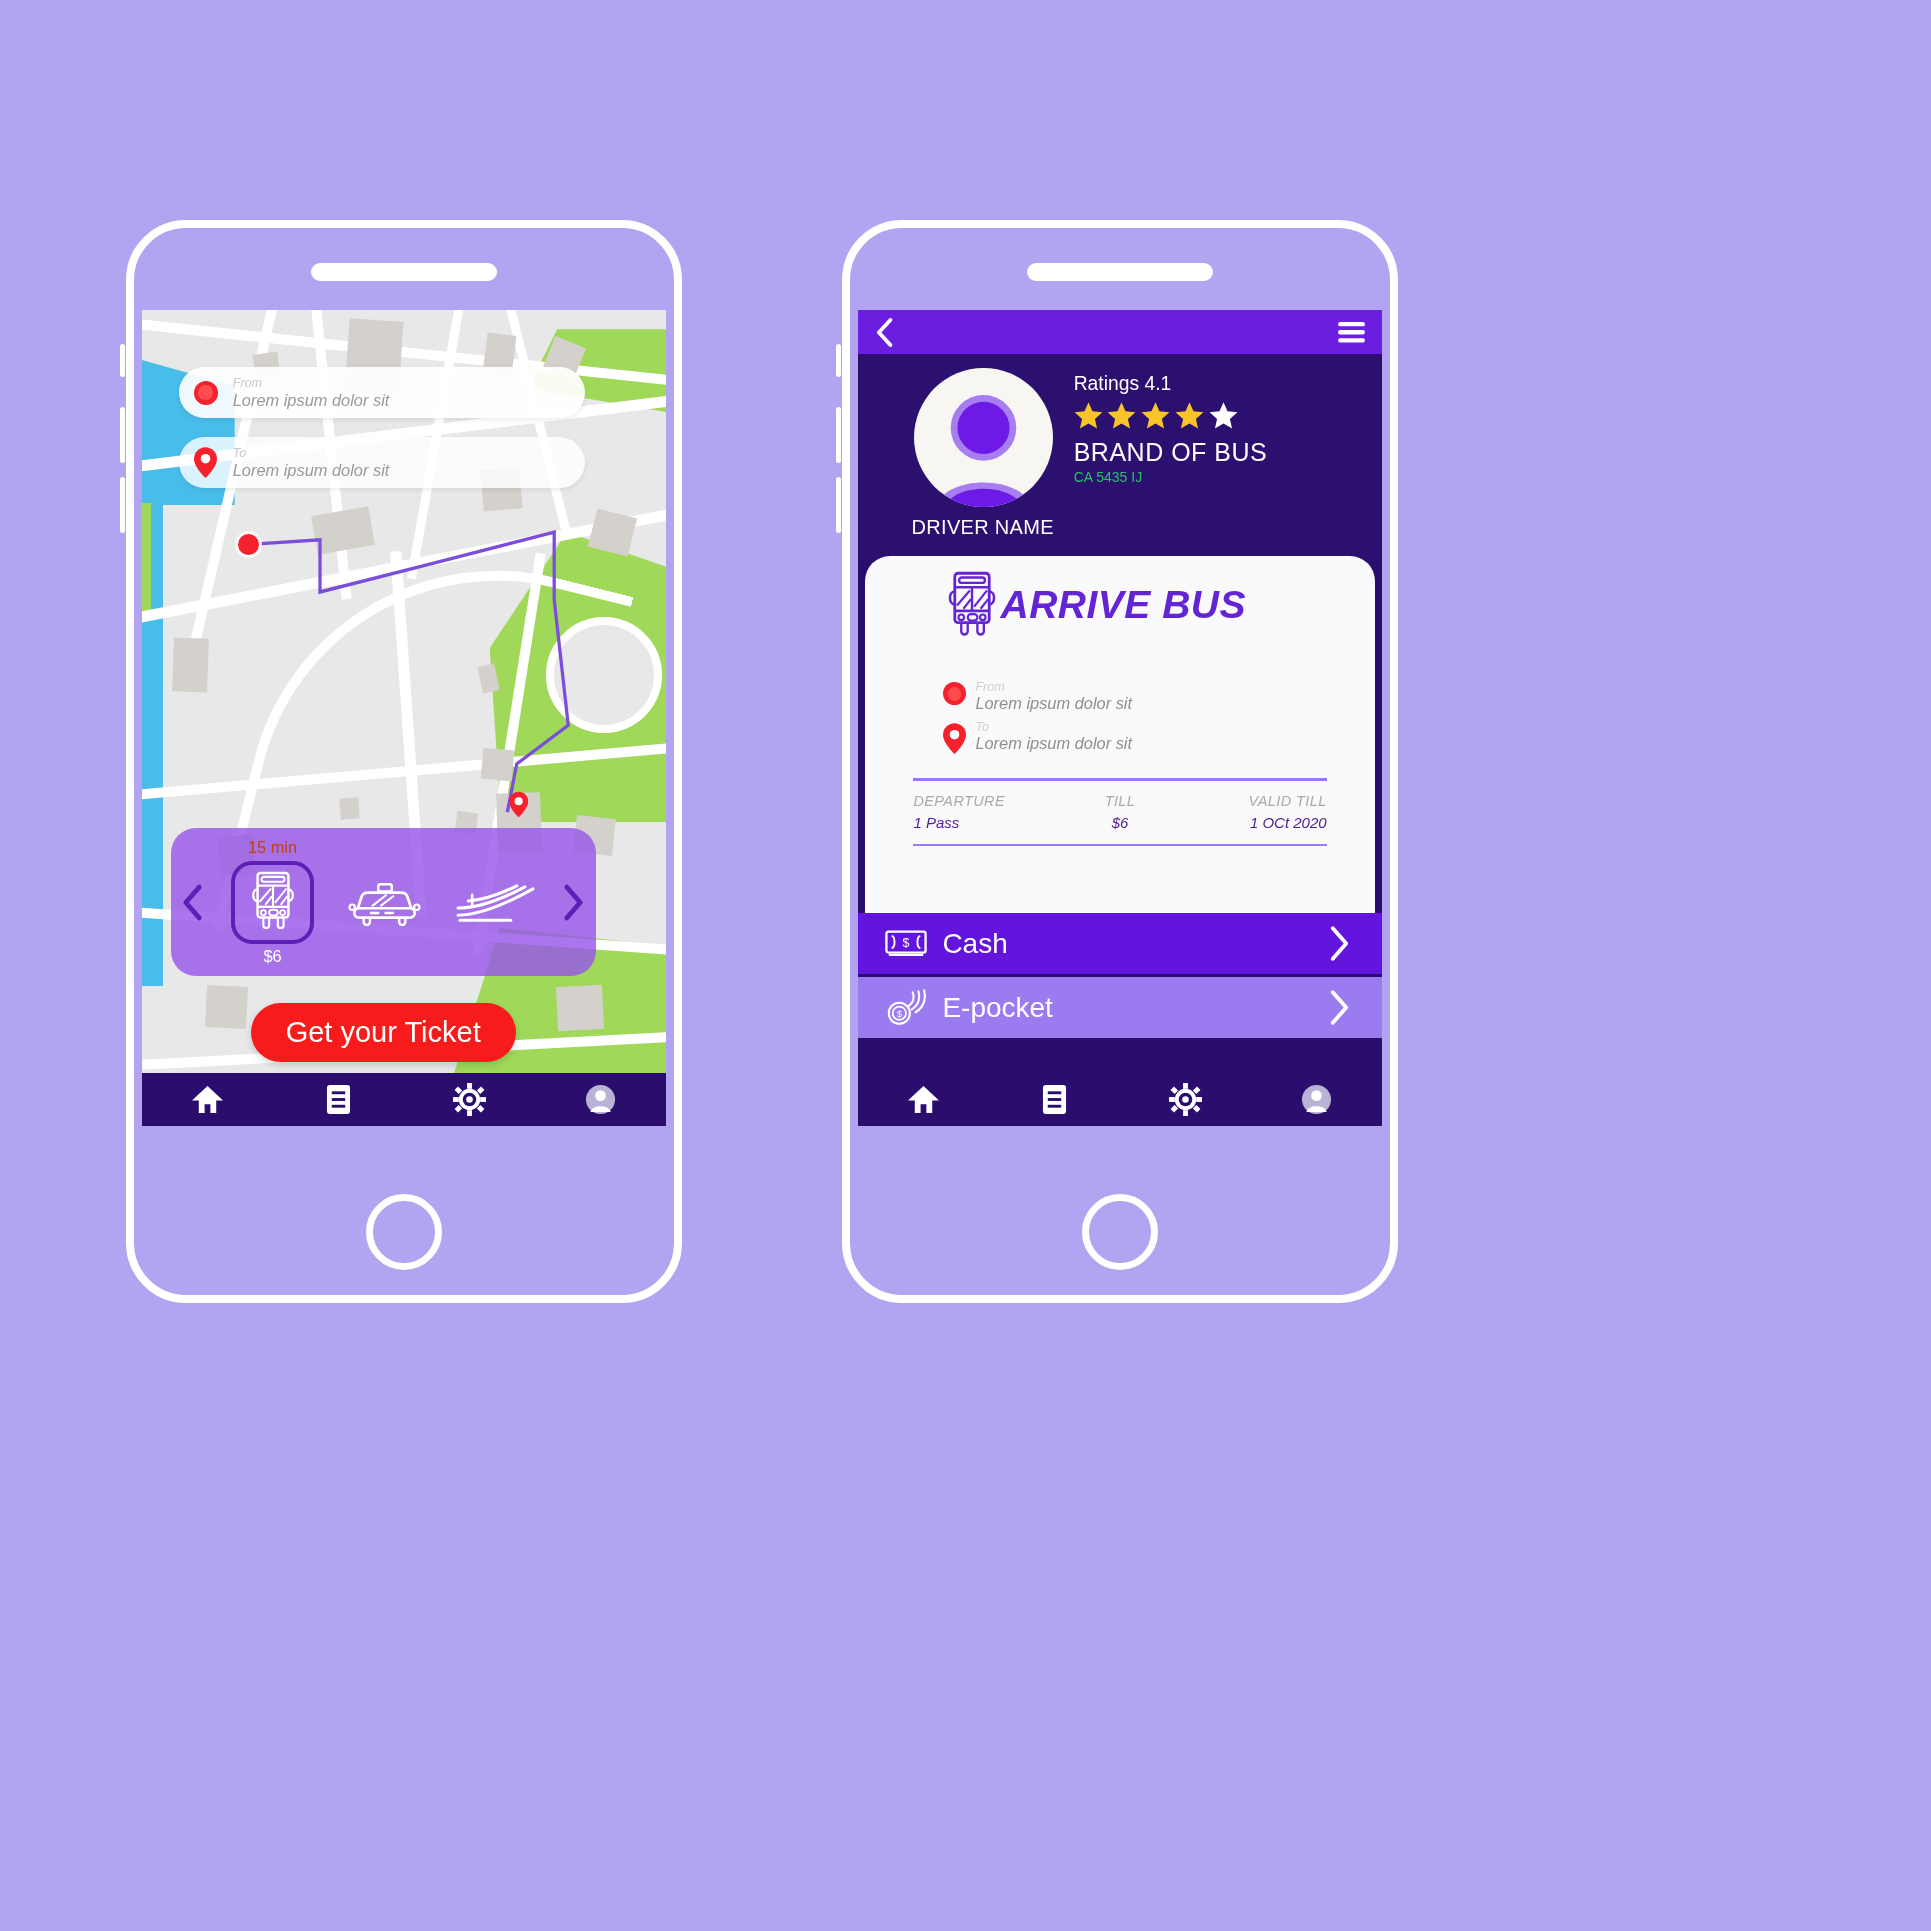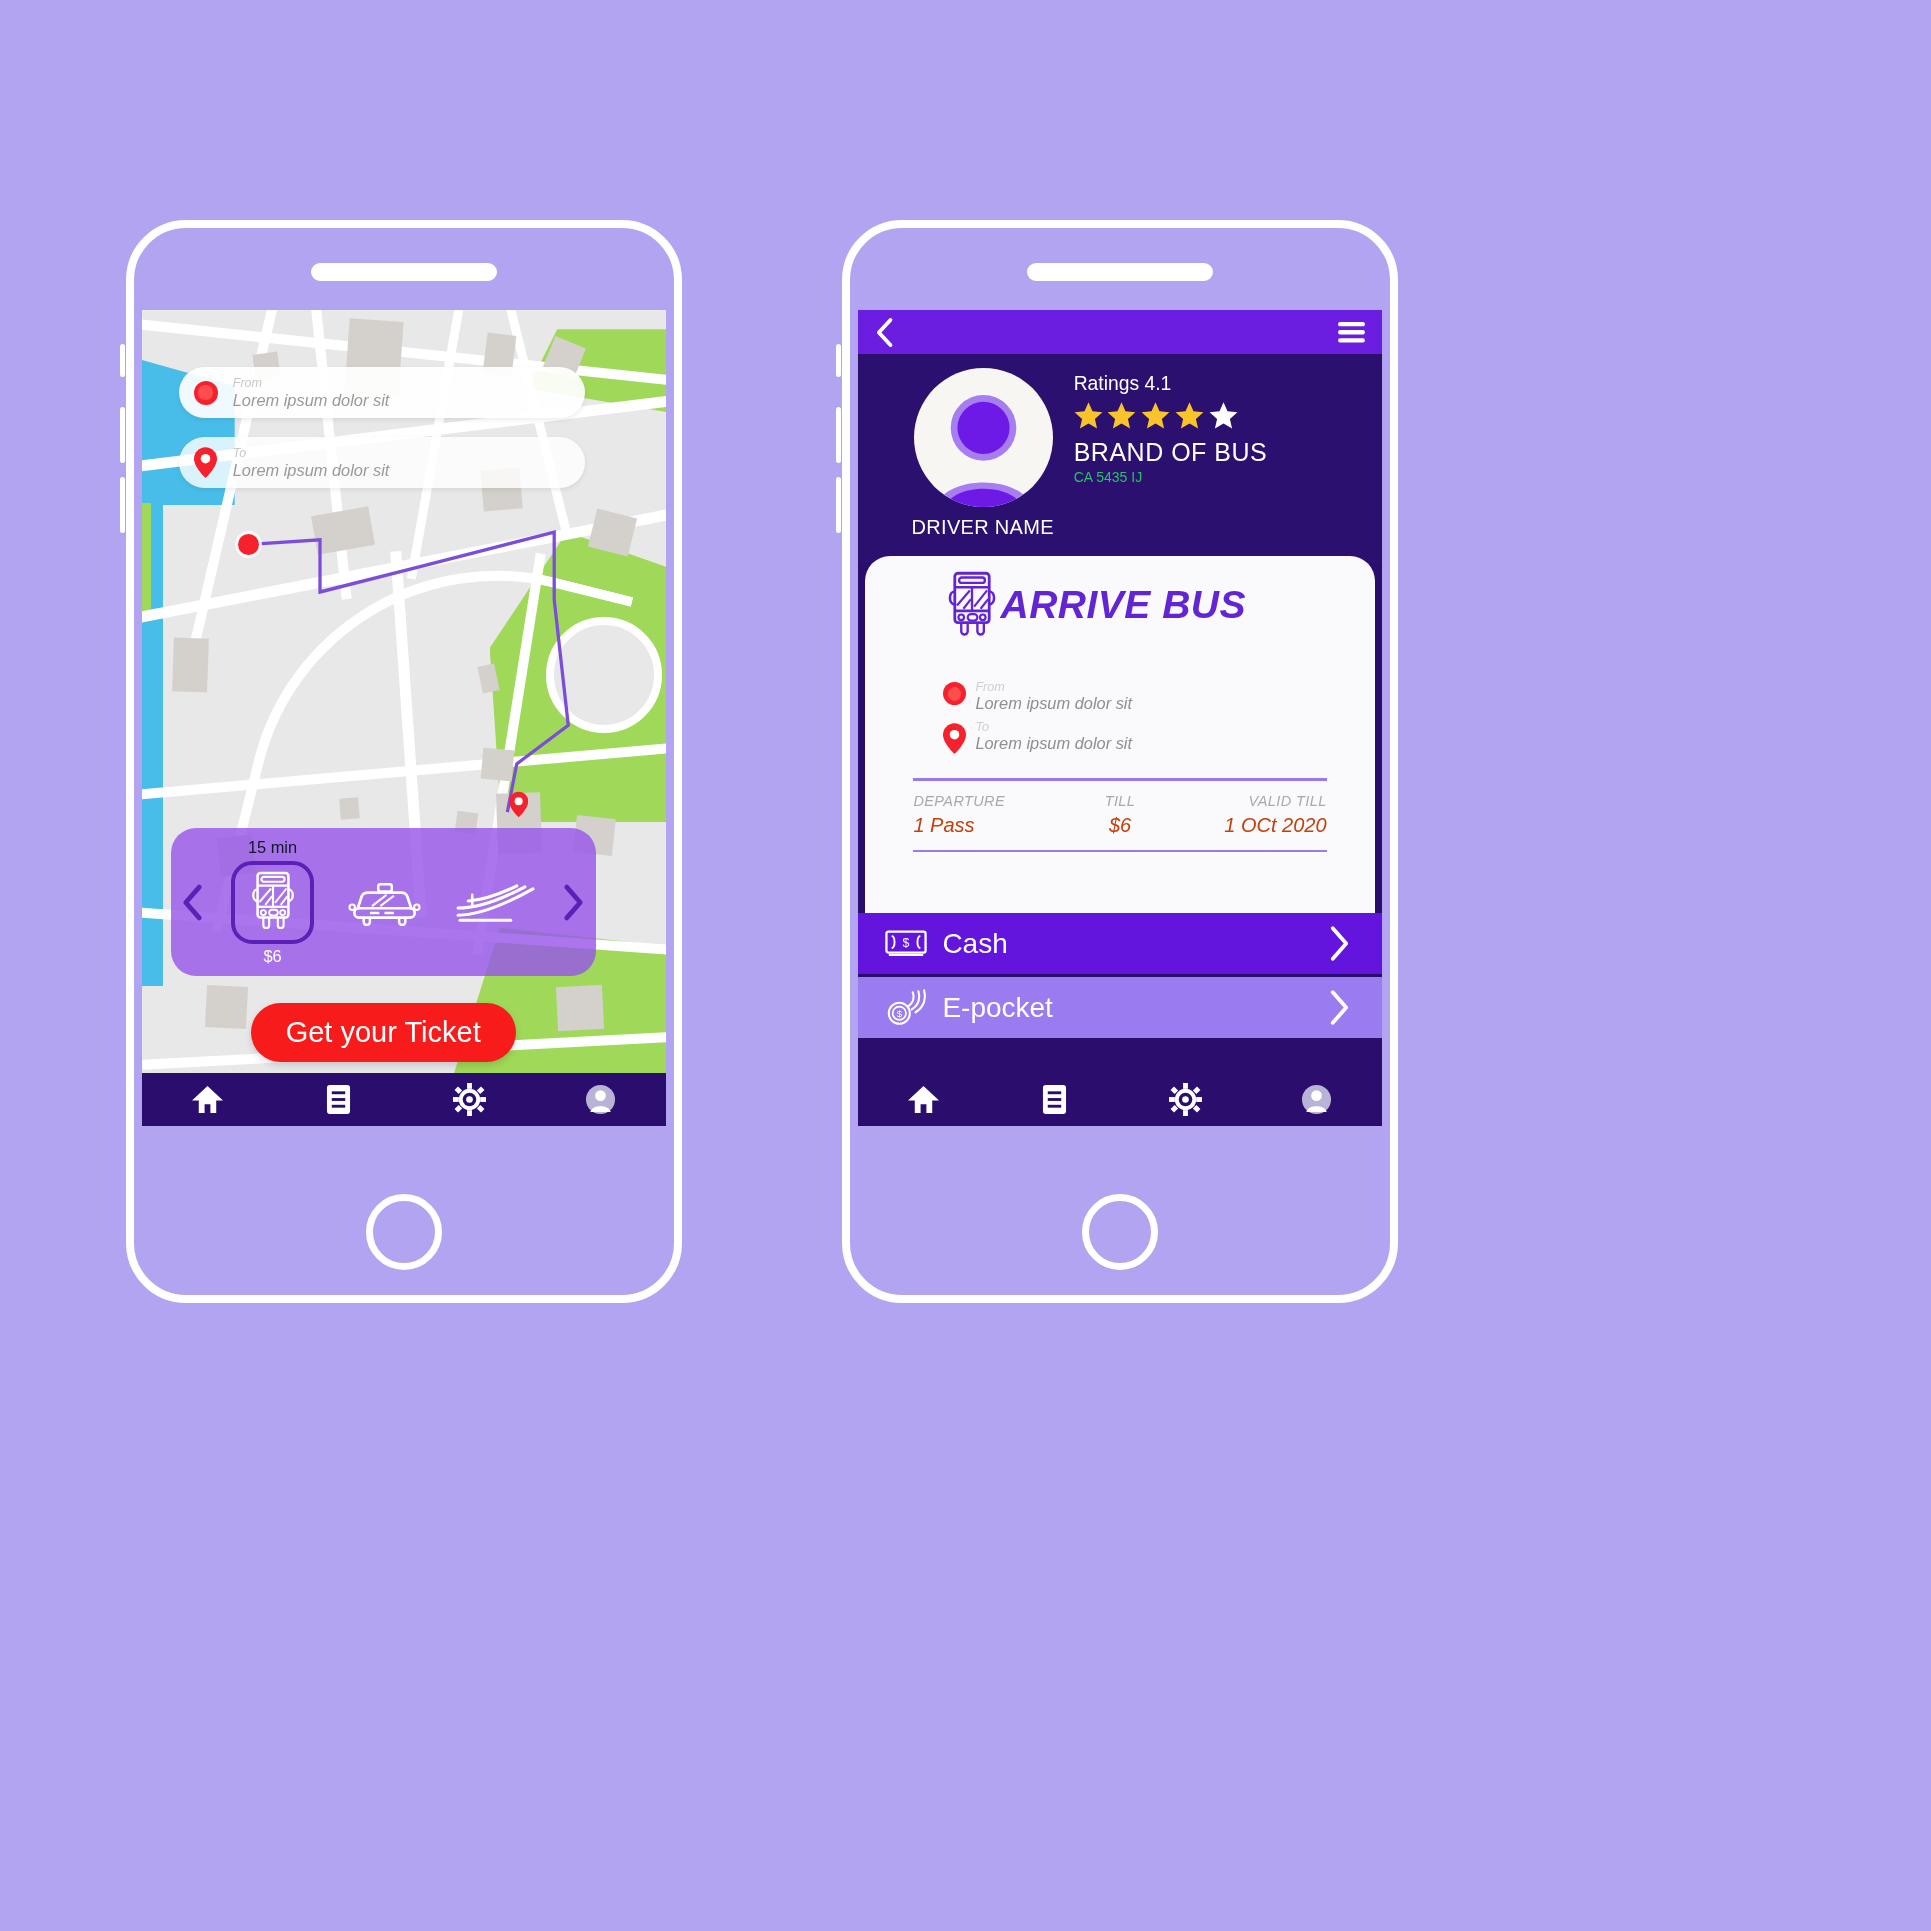--- a/index.html
+++ b/index.html
@@ -88,21 +88,21 @@
     background:rgba(150,84,233,.80);border-radius:25px;
     display:flex;align-items:center;
   }
   .car-arrow{
     flex:0 0 44px;display:flex;align-items:center;justify-content:center;
     color:#5b21b6;
   }
   .car-arrow svg{width:25px;height:39px;display:block;}
   .car-items{flex:1;display:flex;align-items:center;justify-content:space-around;height:100%;position:relative;}
   .car-item{display:flex;flex-direction:column;align-items:center;justify-content:center;}
-  .car-time{font-size:16.4px;color:#0f172a;margin-bottom:3.9px;}
+  .car-time{font-size:16.4px;color:#c2410c;margin-bottom:3.9px;}
   .car-price{font-size:16.4px;color:#ffffff;margin-top:3.9px;}
   .car-iconbox{
     width:83px;height:83px;border-radius:21px;border:4.8px solid #5b21b6;
     display:flex;align-items:center;justify-content:center;box-sizing:border-box;
   }
   .car-iconplain{display:flex;align-items:center;justify-content:center;height:83px;}
   .sp{height:16.4px;}
 
   
   .ticketbtn{
@@ -171,21 +171,21 @@
   .ftcol{display:flex;flex-direction:column;line-height:1.15;}
   .ftlabel{font-size:12.6px;color:#cfcfcf;font-style:italic;}
   .ftvalue{font-size:16.4px;color:#8f8f8f;font-style:italic;}
 
   .hr{height:2.9px;background:#9a78ef;margin:0 48px;}
   .infogrid{display:flex;padding:12.6px 48px 12.6px 48px;}
   .infocell{flex:1;text-align:center;}
   .infocell.l{text-align:left;}
   .infocell.r{text-align:right;}
   .infohdr{font-size:14.5px;color:#a9a9a9;font-style:italic;letter-spacing:0.4px;margin-bottom:4.8px;}
-  .infoval{font-size:20px;color:#c2410c;font-style:italic;}
+  .infoval{font-size:15px;color:#4c1d95;font-style:italic;}
 
   
   .payrow{
     position:absolute;left:0;right:0;height:61px;display:flex;align-items:center;
     padding:0 23px 0 27px;box-sizing:border-box;
   }
   .pay-cash{top:603px;background:#6415dd;}
   .pay-epocket{top:667px;background:#9b7bf0;}
   .payico{width:50px;flex:0 0 50px;display:flex;align-items:center;}
   .payico svg{display:block;}

